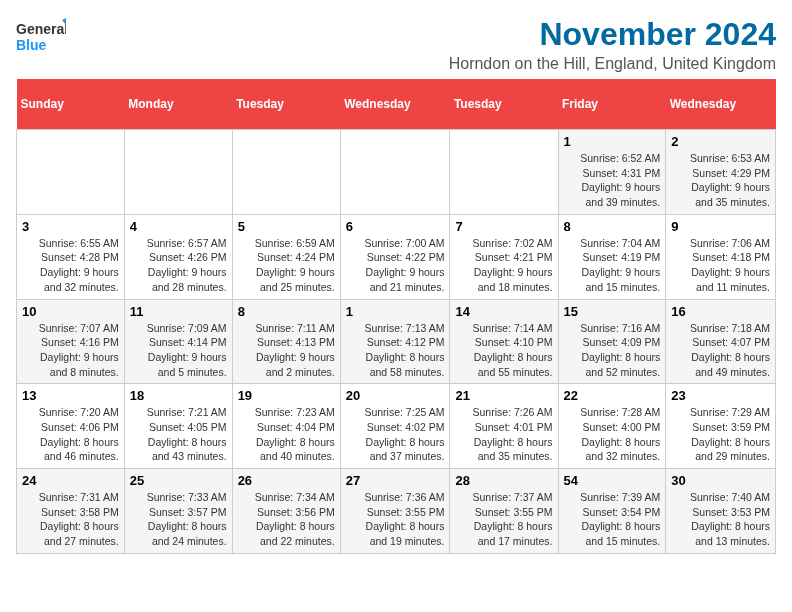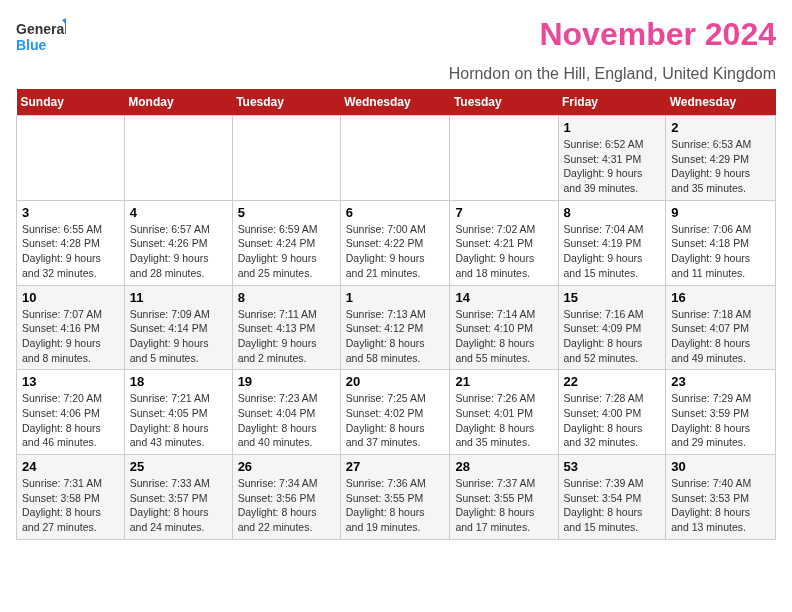--- a/index.html
+++ b/index.html
@@ -20,36 +20,36 @@
       display: flex;
       align-items: center;
       gap: 4px;
     }
     .title-area {
       text-align: right;
     }
     .month-title {
       font-size: 32px;
       font-weight: bold;
-      color: #ec4899;
+      color: #0369a1;
     }
     .location-title {
       font-size: 16px;
       color: #555;
-      margin-top: 12px;
+      margin-top: 2px;
     }
     table {
       width: 100%;
       border-collapse: collapse;
       font-size: 11px;
     }
     thead tr th {
-      background-color: #b91c1c;
+      background-color: #ef4444;
       color: #fff;
-      padding: 6px 4px;
+      padding: 18px 4px;
       text-align: left;
       font-size: 12px;
       font-weight: bold;
     }
     tbody tr td {
       border: 1px solid #ccc;
       padding: 4px 5px;
       vertical-align: top;
       width: 113px;
       min-height: 70px;
@@ -61,20 +61,21 @@
     .day-number {
       font-weight: bold;
       font-size: 13px;
       display: block;
       margin-bottom: 2px;
     }
     .day-detail {
       color: #333;
       font-size: 10.5px;
       line-height: 1.4;
+      text-align: right;
     }
     .empty-cell {
       background: #fff !important;
     }
   </style>
 </head>
 <body>
 
 <div class="header-area">
   <div class="logo">
@@ -223,21 +224,21 @@
         </td>
         <td>
           <span class="day-number">27</span>
           <div class="day-detail">Sunrise: 7:36 AM<br>Sunset: 3:55 PM<br>Daylight: 8 hours and 19 minutes.</div>
         </td>
         <td>
           <span class="day-number">28</span>
           <div class="day-detail">Sunrise: 7:37 AM<br>Sunset: 3:55 PM<br>Daylight: 8 hours and 17 minutes.</div>
         </td>
         <td>
-          <span class="day-number">53</span>
+          <span class="day-number">54</span>
           <div class="day-detail">Sunrise: 7:39 AM<br>Sunset: 3:54 PM<br>Daylight: 8 hours and 15 minutes.</div>
         </td>
         <td>
           <span class="day-number">30</span>
           <div class="day-detail">Sunrise: 7:40 AM<br>Sunset: 3:53 PM<br>Daylight: 8 hours and 13 minutes.</div>
         </td>
       </tr>
     </tbody>
 </table>
 

